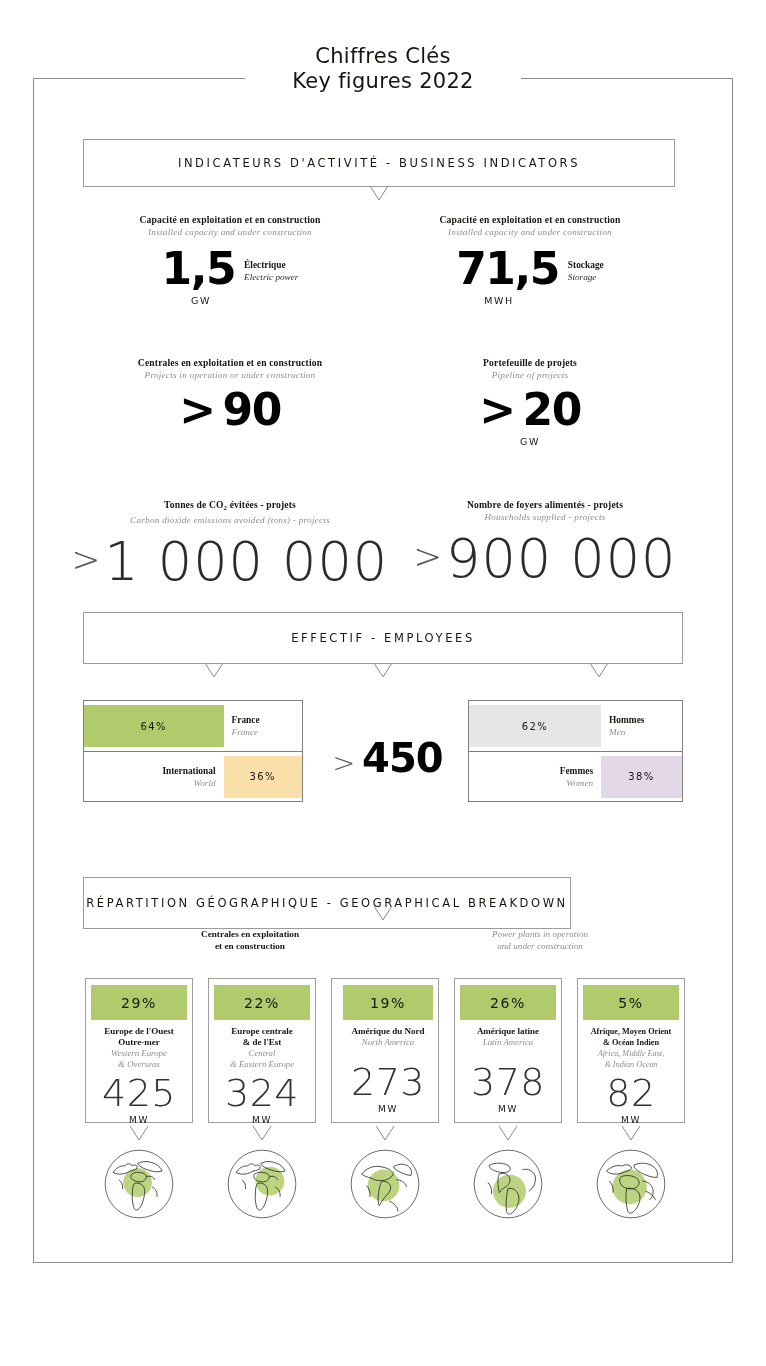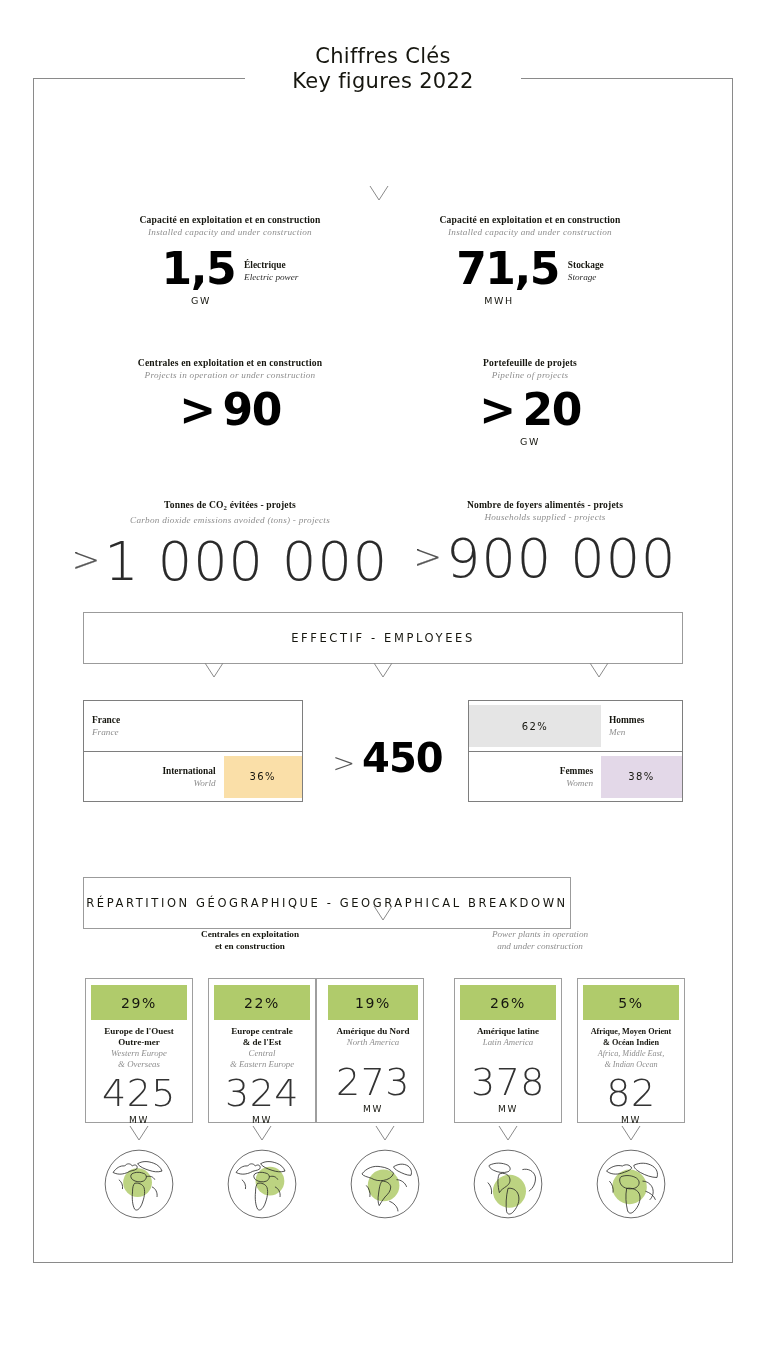--- a/index.html
+++ b/index.html
@@ -246,20 +246,23 @@
 <div class="page">
 
   <div class="title">
     <span class="l1">Chiffres Clés</span>
     <span class="l2">Key figures 2022</span>
   </div>
 
   <div class="frame"></div>
   <div class="frame-gap"></div>
 
+  <div class="banner" style="left:83px; top:139px; width:592px; height:48px;">
+    <span class="banner-text">INDICATEURS D'ACTIVITÉ - BUSINESS INDICATORS</span>
+  </div>
   <svg class="chev" style="left:368px; top:186px;" viewBox="0 0 22 16">
     <path d="M2 0 L11 14 L20 0" fill="none" stroke="#8a8a8a" stroke-width="1"></path>
   </svg>
 
   <div class="kpi" style="left:85px; top:214px; width:290px;">
     <div class="kpi-fr">Capacité en exploitation et en construction</div>
     <div class="kpi-en">Installed capacity and under construction</div>
     <div class="kpi-row" style="margin-top:8px;">
       <span class="kpi-num">1,5</span>
       <span class="kpi-side">
@@ -328,20 +331,21 @@
   </svg>
   <svg class="chev" style="left:372px; top:663px;" viewBox="0 0 22 16">
     <path d="M2 0 L11 14 L20 0" fill="none" stroke="#8a8a8a" stroke-width="1"></path>
   </svg>
   <svg class="chev" style="left:588px; top:663px;" viewBox="0 0 22 16">
     <path d="M2 0 L11 14 L20 0" fill="none" stroke="#8a8a8a" stroke-width="1"></path>
   </svg>
 
   <div class="barbox" style="left:83px; top:700px; width:220px;">
     <div class="barrow">
+      <div class="bar" style="width:64%; background:#b0cb6b;">64%</div>
       <div class="bar-lbl al-left">
         <span class="b-fr" style="display:block">France</span>
         <span class="b-en" style="display:block">France</span>
       </div>
     </div>
     <div class="barrow">
       <div class="bar-lbl al-right">
         <span class="b-fr" style="display:block">International</span>
         <span class="b-en" style="display:block">World</span>
       </div>
@@ -400,21 +404,21 @@
   <div class="geocard" style="left:208px; top:978px; height:145px;">
     <div class="geo-pct" style="background:#b0cb6b;">22%</div>
     <div class="geo-fr">Europe centrale</div>
     <div class="geo-fr" style="margin-top:0">&amp; de l'Est</div>
     <div class="geo-en">Central</div>
     <div class="geo-en">&amp; Eastern Europe</div>
     <div class="geo-num">324</div>
     <div class="geo-unit">MW</div>
   </div>
 
-  <div class="geocard" style="left:316px; top:978px; height:145px;padding-left:11px;">
+  <div class="geocard" style="left:331px; top:978px; height:145px;padding-left:11px;">
     <div class="geo-pct" style="background:#b0cb6b;">19%</div>
     <div class="geo-fr">Amérique du Nord</div>
     <div class="geo-en">North America</div>
     <div class="geo-num" style="margin-top:13px;">273</div>
     <div class="geo-unit">MW</div>
   </div>
 
   <div class="geocard" style="left:454px; top:978px; height:145px;">
     <div class="geo-pct" style="background:#b0cb6b;">26%</div>
     <div class="geo-fr">Amérique latine</div>

